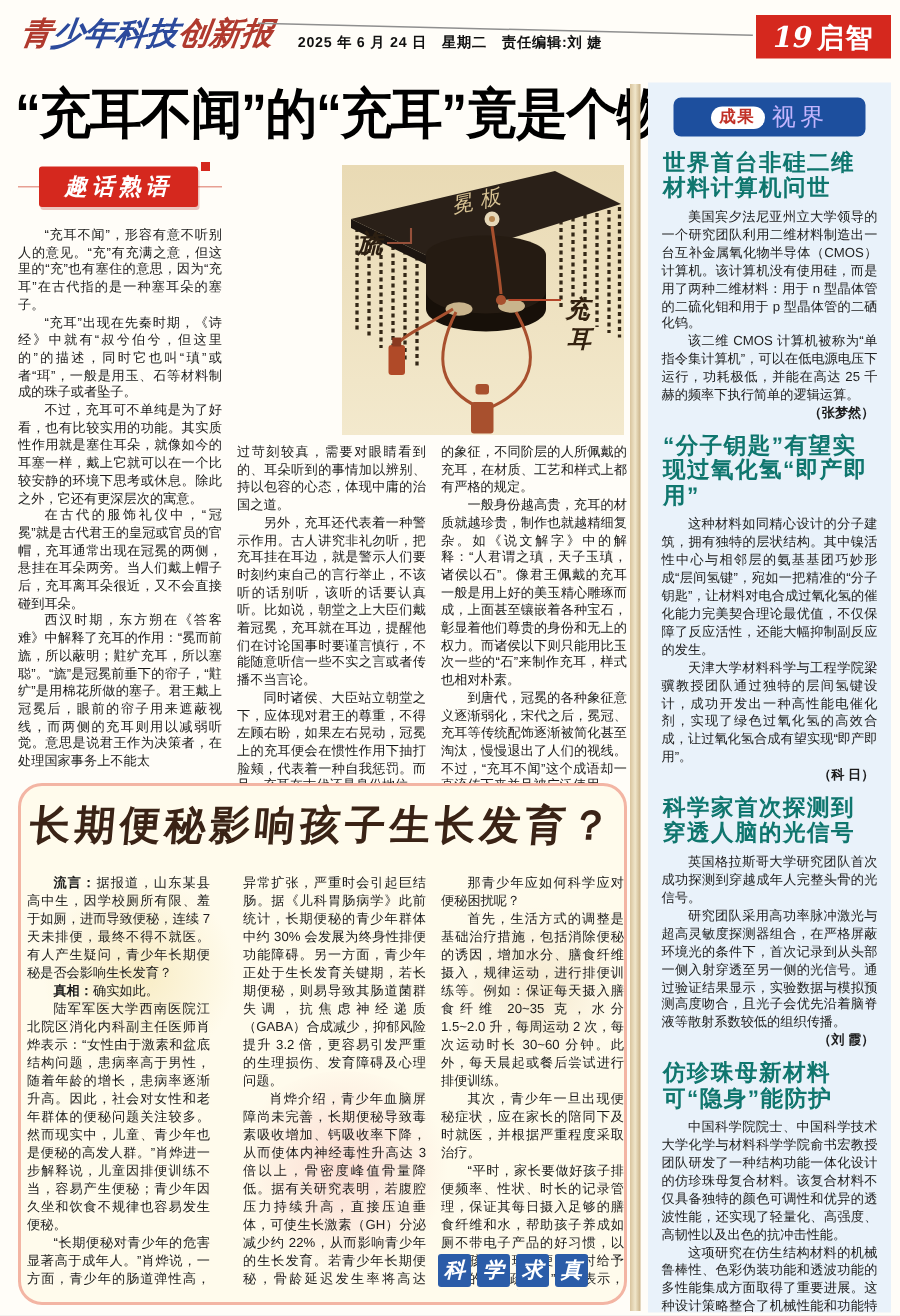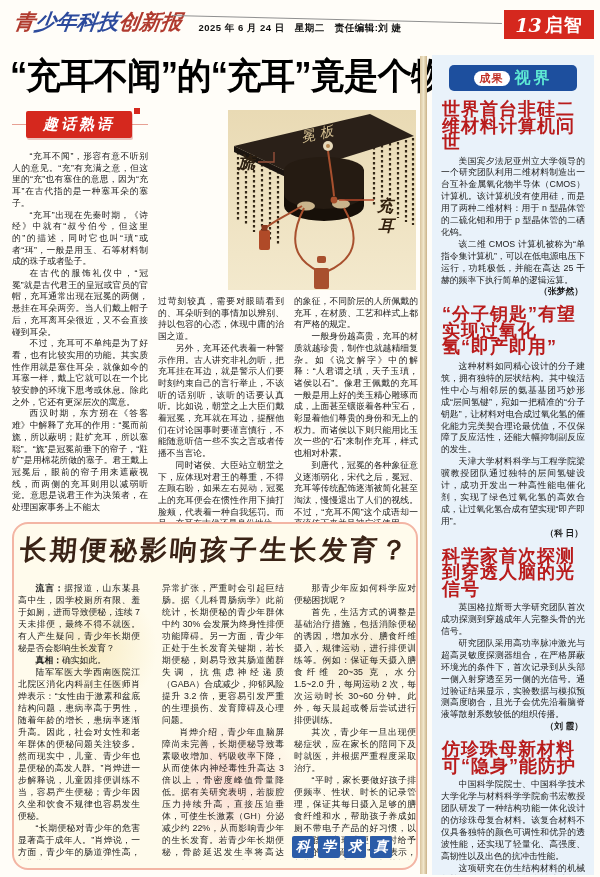--- a/index.html
+++ b/index.html
@@ -39,22 +39,22 @@
   
   .strip{position:absolute;left:420px;top:56px;width:7px;height:818px;
          background:linear-gradient(90deg,#d8c49e,#f0e6ca,#c9b288);}
   
   .sidebar{position:absolute;left:432px;top:55px;width:162px;height:820px;background:#e9f2fa;
            box-sizing:border-box;padding:8px 9px;overflow:hidden;}
   .sb-badge{height:26px;margin:2px 8px 10px;background:#1d4f9e;border-radius:5px;
             display:flex;align-items:center;justify-content:center;gap:5px;}
   .sb-oval{background:#fff;border-radius:9px;padding:0 6px;line-height:15px;
            font-size:11px;font-weight:bold;color:#c13127;letter-spacing:1px;}
-  .sb-rest{color:#5eead4;font-size:16px;font-weight:700;letter-spacing:3px;}
-  .sb-article h3{margin:8px 1px 5px;font-size:18px;line-height:16.5px;color:#b91c1c;letter-spacing:1px;}
+  .sb-rest{color:#c4b5fd;font-size:16px;font-weight:400;letter-spacing:3px;}
+  .sb-article h3{margin:8px 1px 5px;font-size:15px;line-height:16.5px;color:#0f766e;letter-spacing:1px;}
   .sb-article p{margin:0;font-size:8.8px;line-height:11.9px;text-align:justify;text-indent:2em;color:#222;}
   .sb-article .byline{font-size:8.8px;}
   
   .bottom-box{position:absolute;left:12px;top:522px;width:406px;height:348px;box-sizing:border-box;
               background:#fffbec;border:2px solid #f3b5a4;border-radius:16px;overflow:hidden;}
   .flower{position:absolute;border-radius:50%;pointer-events:none;}
   .fl1{left:14px;top:60px;width:130px;height:130px;background:radial-gradient(circle,#f8ecc4 0%,rgba(248,236,196,0) 70%);}
   .fl2{left:140px;top:190px;width:150px;height:130px;background:radial-gradient(circle,#fbdcd2 0%,rgba(251,220,210,0) 70%);}
   .fl3{left:290px;top:80px;width:110px;height:110px;background:radial-gradient(circle,#f5e9cf 0%,rgba(245,233,207,0) 70%);}
   .bb-title{position:absolute;left:0;right:0;top:8px;margin:0;text-align:center;
@@ -74,37 +74,37 @@
 </style>
 </head>
 <body>
 
 <div class="page">
 
   <div class="masthead"><span style="color: rgb(176, 58, 46);">青</span><span style="color: rgb(44, 74, 156);">少</span><span style="color: rgb(44, 74, 156);">年</span><span style="color: rgb(44, 74, 156);">科</span><span style="color: rgb(44, 74, 156);">技</span><span style="color: rgb(176, 58, 46);">创</span><span style="color: rgb(176, 58, 46);">新</span><span style="color: rgb(176, 58, 46);">报</span></div>
   <div class="head-rule"></div>
   <div class="dateline">2025 年 6 月 24 日　星期二　责任编辑:刘 婕</div>
   <div class="pagebox">
-    <span class="pagenum">13</span>
+    <span class="pagenum">19</span>
     <span class="pagesec">启智</span>
   </div>
 
   <h1 class="headline">“充耳不闻”的“充耳”竟是个物件</h1>
 
   <div class="col col1">
     <div class="qh-wrap">
       <div class="qh-line"></div>
       <div class="qh-box">趣话熟语</div>
       <div class="qh-dec qh-dec1"></div>
 
     </div>
     <p>“充耳不闻”，形容有意不听别人的意见。“充”有充满之意，但这里的“充”也有塞住的意思，因为“充耳”在古代指的是一种塞耳朵的塞子。</p>
     <p>“充耳”出现在先秦时期，《诗经》中就有“叔兮伯兮，但这里的”的描述，同时它也叫“瑱”或者“珥”，一般是用玉、石等材料制成的珠子或者坠子。</p>
+    <p>不过，充耳可不单纯是为了好看，也有比较实用的功能。其实质性作用就是塞住耳朵，就像如今的耳塞一样，戴上它就可以在一个比较安静的环境下思考或休息。除此之外，它还有更深层次的寓意。</p>
     <p>在古代的服饰礼仪中，“冠冕”就是古代君王的皇冠或官员的官帽，充耳通常出现在冠冕的两侧，悬挂在耳朵两旁。当人们戴上帽子后，充耳离耳朵很近，又不会直接碰到耳朵。</p>
-    <p>不过，充耳可不单纯是为了好看，也有比较实用的功能。其实质性作用就是塞住耳朵，就像如今的耳塞一样，戴上它就可以在一个比较安静的环境下思考或休息。除此之外，它还有更深层次的寓意。</p>
     <p>西汉时期，东方朔在《答客难》中解释了充耳的作用：“冕而前旒，所以蔽明；黈纩充耳，所以塞聪”。“旒”是冠冕前垂下的帘子，“黈纩”是用棉花所做的塞子。君王戴上冠冕后，眼前的帘子用来遮蔽视线，而两侧的充耳则用以减弱听觉。意思是说君王作为决策者，在处理国家事务上不能太</p>
   </div>
 
   <svg class="illu" viewBox="0 0 188 180">
     <defs>
       <linearGradient id="bgGrad" x1="0" y1="0" x2="0" y2="1">
         <stop offset="0" stop-color="#e9dab4"></stop>
           <stop offset="1" stop-color="#f3e9cd"></stop>
       </linearGradient>
     </defs>

